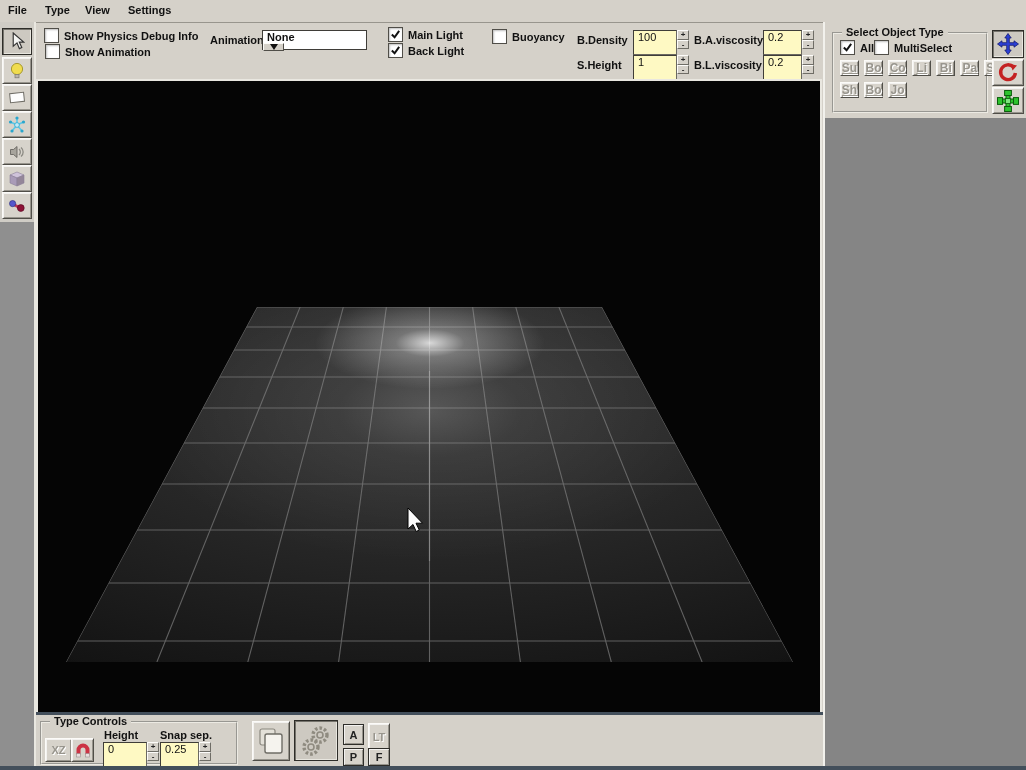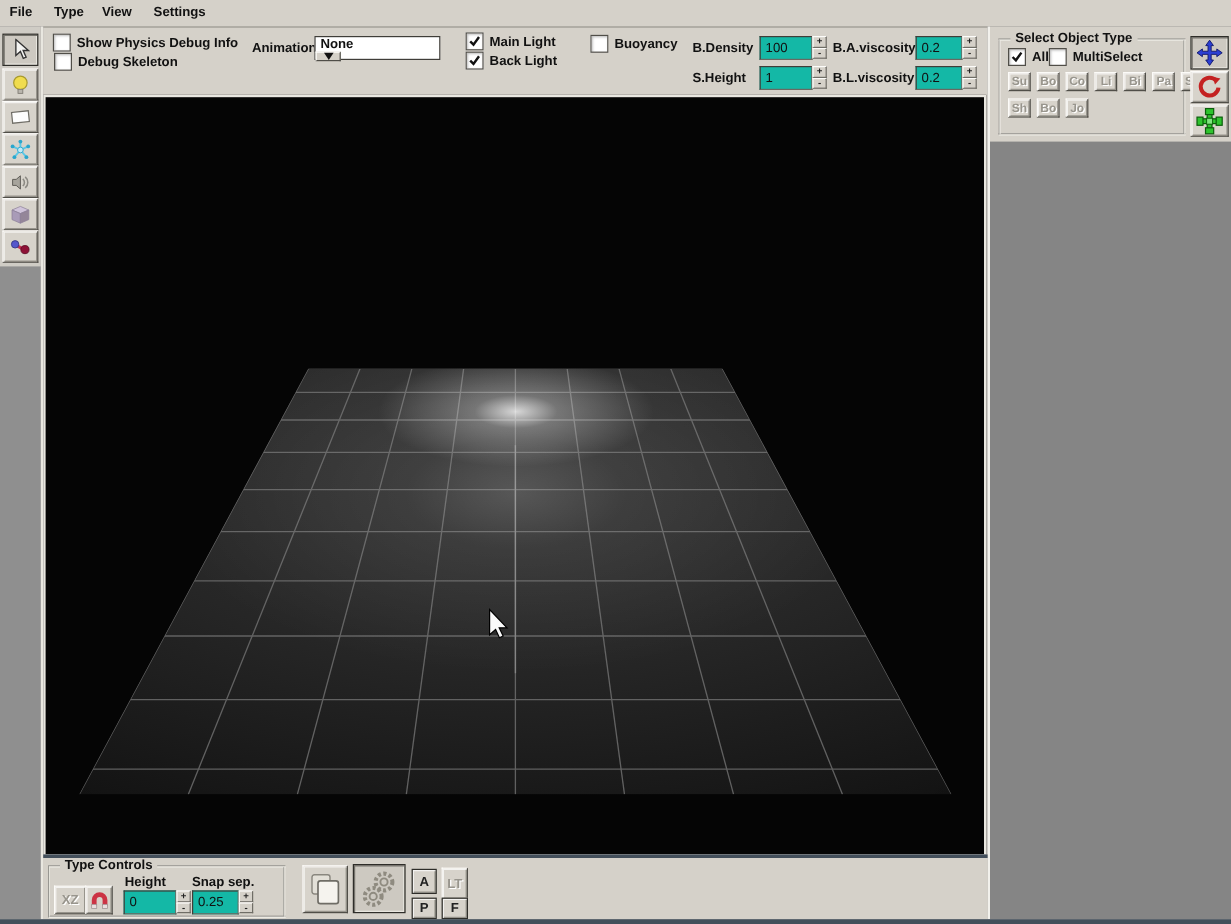--- a/index.html
+++ b/index.html
@@ -7,22 +7,22 @@
        font-family:"Liberation Sans",sans-serif;font-size:11px;color:#111;padding-left:8px;}
   .abs{position:absolute;}
   
   .menubar{position:absolute;left:0;top:0;width:1026px;height:22px;background:#d5d1c9;border-bottom:1px solid #98958d;}
   .mi{position:absolute;top:4px;font-weight:bold;cursor:default;}
   
   .lbl{position:absolute;font-weight:bold;white-space:nowrap;}
   .chk{position:absolute;display:flex;align-items:center;gap:5px;font-weight:bold;white-space:nowrap;}
   .cbox{width:13px;height:13px;background:#fff;border:1px solid #504e48;box-shadow:inset 1px 1px 2px rgba(0,0,0,.25);
         display:inline-flex;align-items:center;justify-content:center;flex:none;}
-  .field{position:absolute;height:20px;background:#14b8a6;border:1px solid #6b6962;border-top-color:#3f3d38;border-left-color:#3f3d38;
-         display:flex;align-items:center;padding-left:4px;box-sizing:border-box;}
+  .field{position:absolute;height:25px;background:#fef9c3;border:1px solid #6b6962;border-top-color:#3f3d38;border-left-color:#3f3d38;
+         display:flex;padding-left:4px;box-sizing:border-box;}
   .spin{position:absolute;width:12px;display:flex;flex-direction:column;}
   .sb{flex:1;background:#d5d1c9;border:1px solid #6f6d66;border-top-color:#fdfcfa;border-left-color:#fdfcfa;
       font-size:8px;line-height:7px;text-align:center;font-weight:bold;color:#222;overflow:hidden;}
   .btn{position:absolute;background:#d7d3cb;border:1px solid;border-color:#fcfbf8 #504e48 #504e48 #fcfbf8;
        box-shadow:inset 1px 1px 0 rgba(255,255,255,.7), inset -1px -1px 0 #97948c;
        display:flex;align-items:center;justify-content:center;font-weight:bold;color:#222;box-sizing:border-box;}
   .btn.pressed{border-color:#2e2d29;box-shadow:inset 1px 1px 0 #75736c, inset -1px -1px 0 #e8e6df;background:#cdc9c1;}
   .btn.disabled{color:#98958d;text-shadow:1px 1px 0 #fff;}
   .groupbox{position:absolute;border:2px groove #eceae3;box-sizing:border-box;}
   .gtitle{position:absolute;top:-8px;left:8px;background:#d5d1c9;padding:0 4px;font-weight:bold;white-space:nowrap;}
@@ -32,21 +32,21 @@
              display:flex;align-items:center;justify-content:center;}
   .tri{width:0;height:0;border-left:4px solid transparent;border-right:4px solid transparent;border-top:6px solid #111;}
   
   .left-rail{position:absolute;left:0;top:22px;width:34px;height:744px;background:#8f8f8f;border-right:2px solid #e9e7e0;}
   .left-rail-top{position:absolute;left:0;top:0;width:34px;height:200px;background:#cfccc5;}
   .tool{left:2px;width:30px;height:27px;}
   .viewport{position:absolute;left:36px;top:79px;width:786px;height:635px;background:#050505;
             border:2px solid #e9e7e0;box-sizing:border-box;}
   .right-panel{position:absolute;left:823px;top:22px;width:203px;height:744px;background:#858585;border-left:2px solid #f2f1ec;box-sizing:border-box;}
   .right-top{position:absolute;left:0;top:0;width:100%;height:96px;background:#d5d1c9;}
-  .tb{width:19px;height:16px;font-size:10px;position:static !important;display:inline-flex;margin-right:2px;}
+  .tb{width:19px;height:16px;font-size:12px;position:static !important;display:inline-flex;margin-right:2px;text-decoration:underline;}
   .bottom-bar{position:absolute;left:36px;top:712px;width:787px;height:54px;background:#d5d1c9;border-top:3px solid #434f5b;box-sizing:border-box;}
   .bottom-strip{position:absolute;left:0;top:766px;width:1026px;height:4px;background:#434f5b;}
   svg{display:block;}
 </style>
 </head>
 <body>
 
 <div class="app">
 
   <div class="menubar">
@@ -57,21 +57,21 @@
   </div>
 
   <div class="abs" style="left:0;top:23px;width:823px;height:56px;">
 
     <label class="chk" style="left:44px;top:5px">
       <span class="cbox"></span>
       <span>Show Physics Debug Info</span>
     </label>
     <label class="chk" style="left:45px;top:21px">
       <span class="cbox"></span>
-      <span>Debug Skeleton</span>
+      <span>Show Animation</span>
     </label>
 
     <span class="lbl" style="left:210px;top:11px">Animation</span>
     <div class="combo" style="left:262px;top:7px;width:105px">
       <span class="combo-val">None</span>
       <span class="combo-btn">
           <span class="tri"></span>
         </span>
     </div>
 

